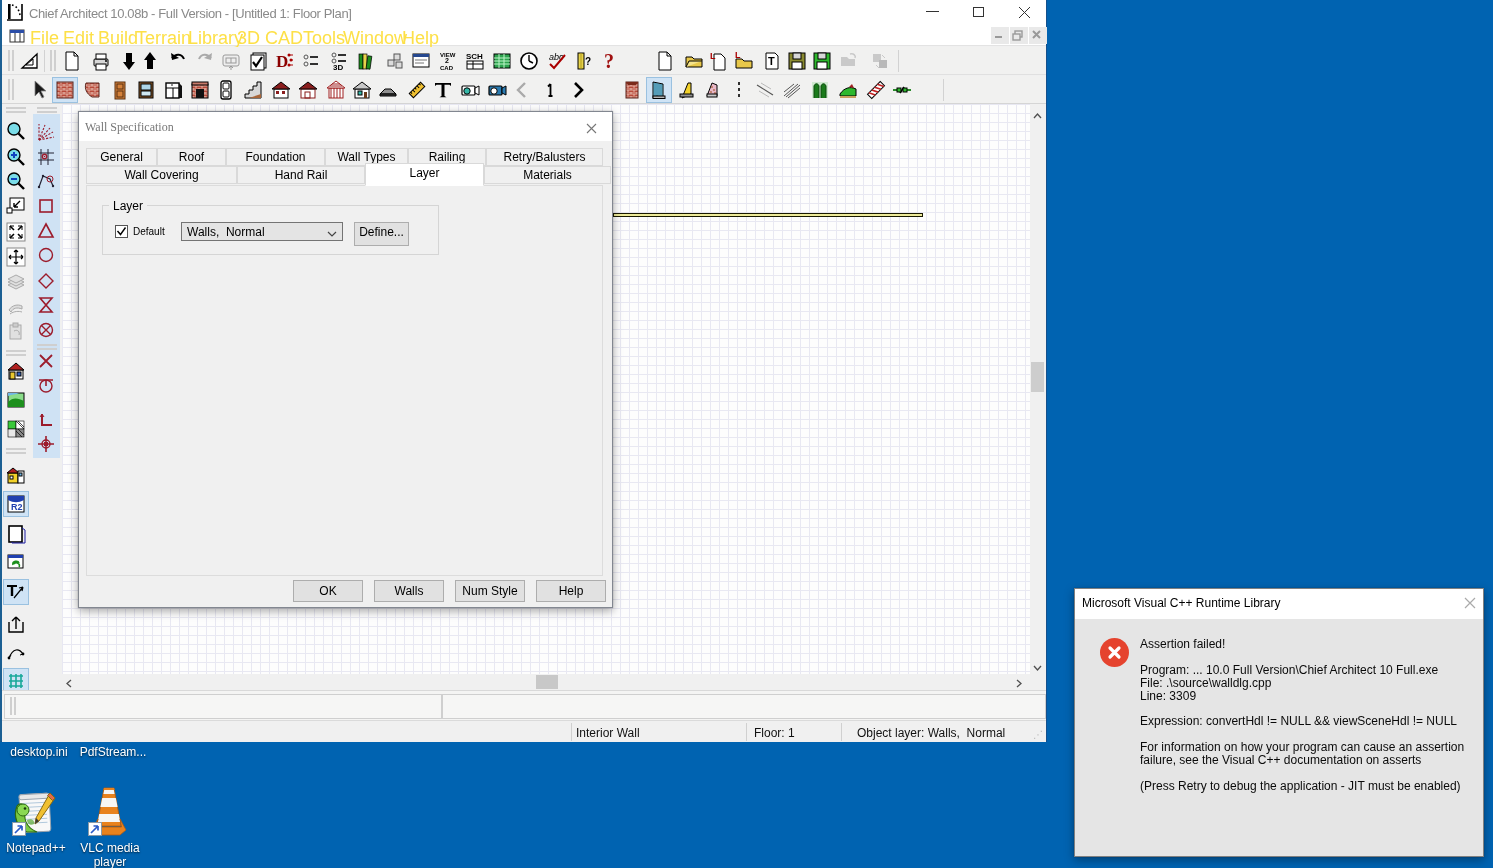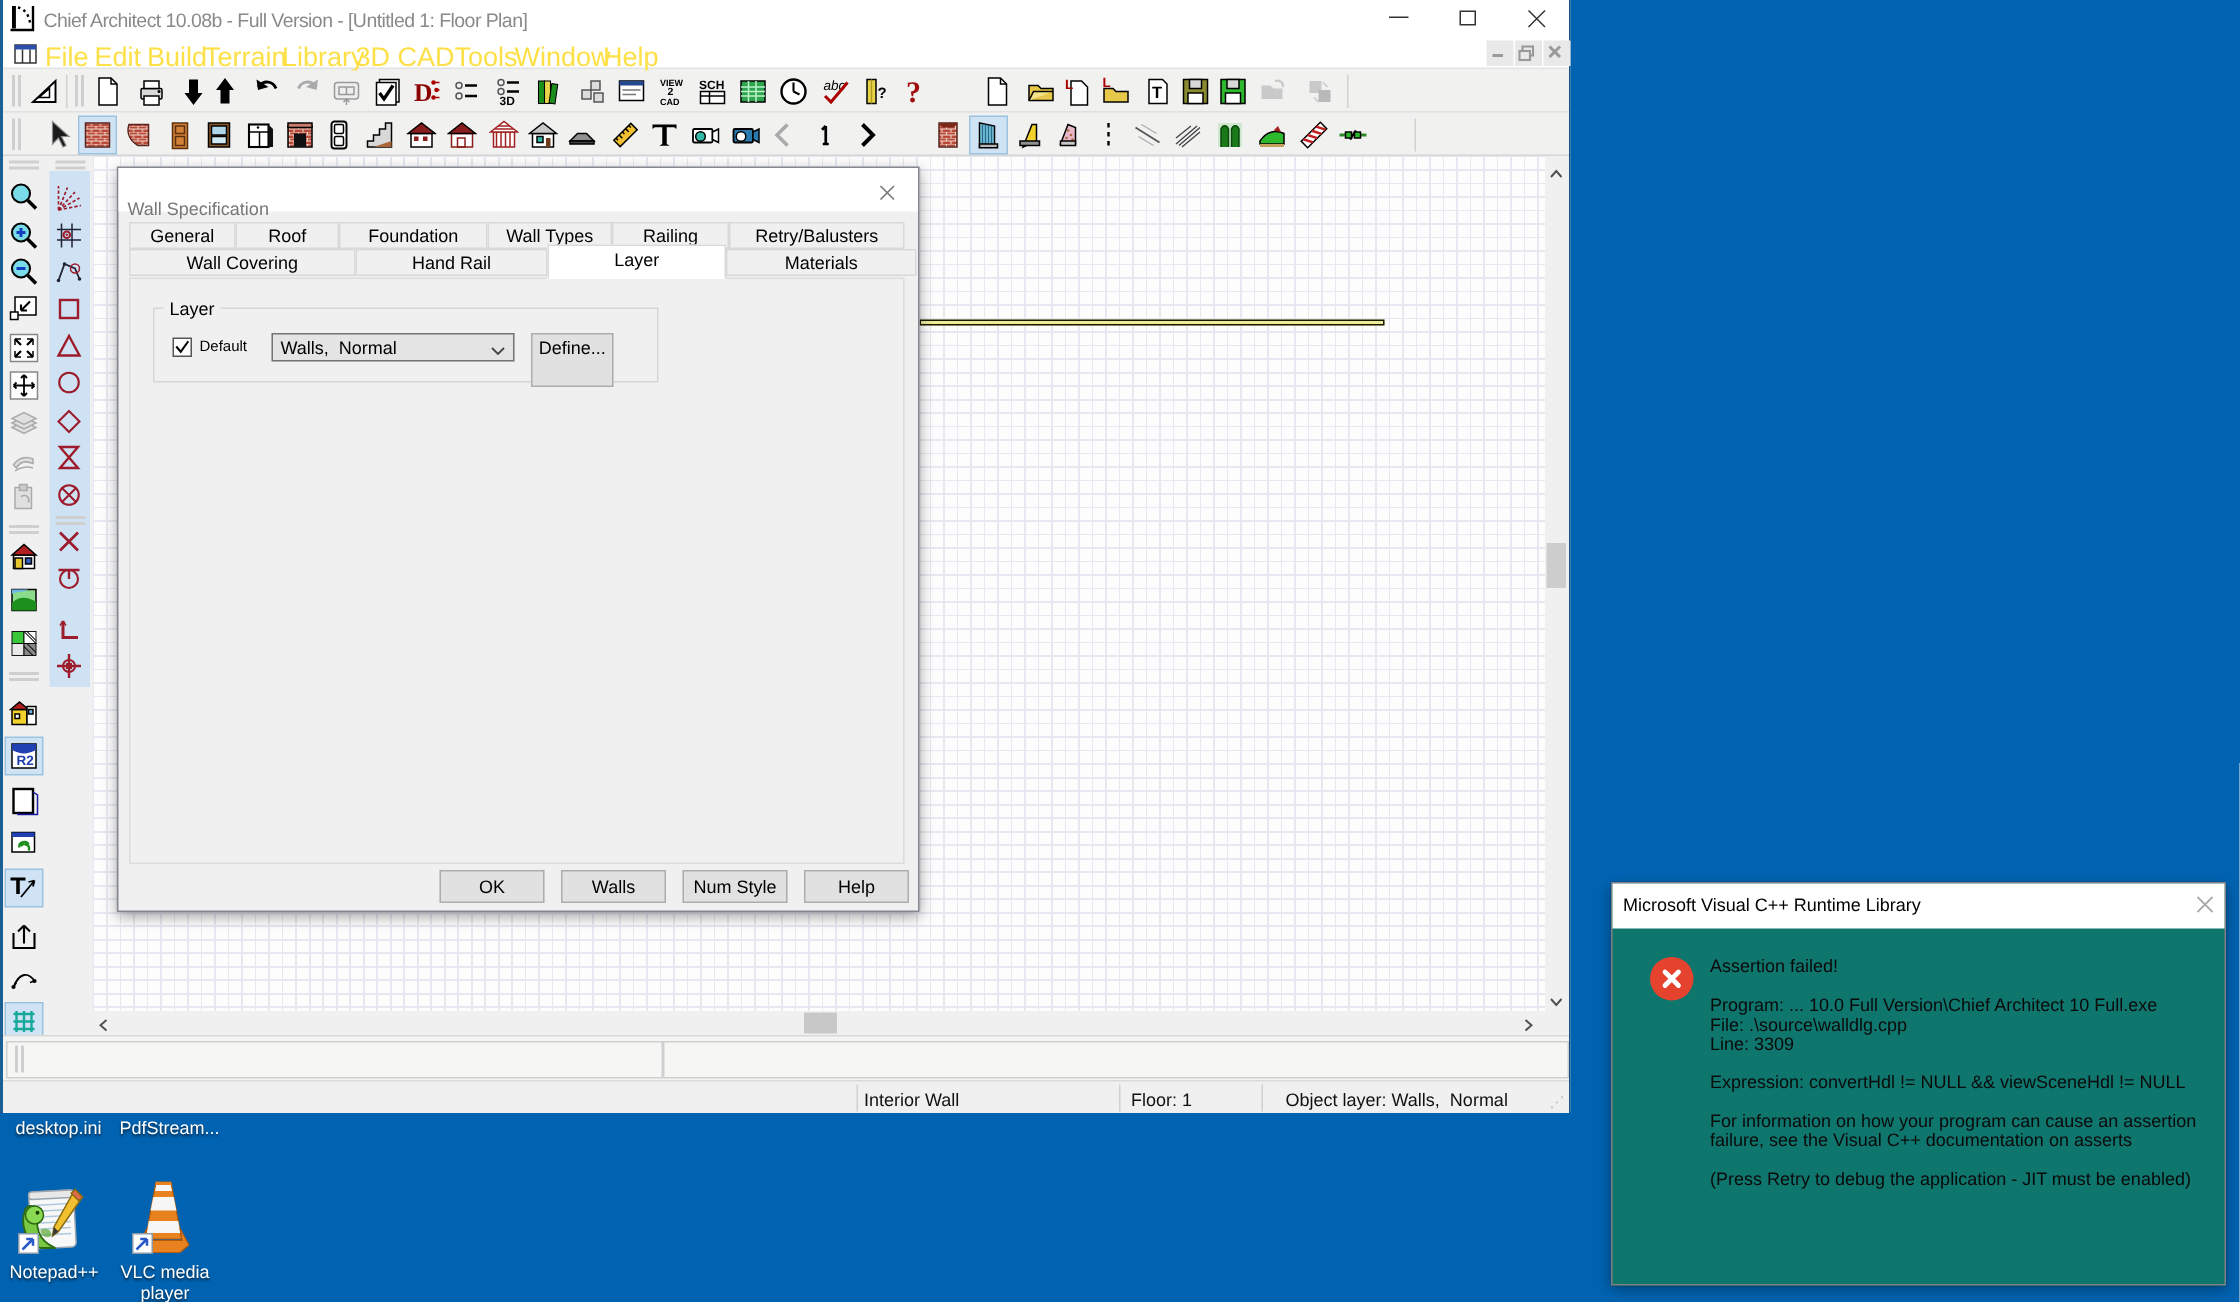--- a/index.html
+++ b/index.html
@@ -28,28 +28,28 @@
 .ssep{position:absolute;top:2px;height:18px;width:1px;background:#d0d0d0;}
 .wctl{position:absolute;color:#444;}
 .grip{position:absolute;width:2px;background:#cfcfcf;}
 .vgrip{position:absolute;height:2px;background:#cfcfcf;}
 .tsep{position:absolute;top:3px;height:22px;width:1px;background:#d2d2d2;}
 .ico{position:absolute;width:24px;height:24px;display:flex;align-items:center;justify-content:center;}
 .sel{background:#cfe3f5;outline:1px solid #9ac1e0;}
 .dlg-shadow{box-shadow:0 3px 9px rgba(0,0,0,0.35),0 0 1px rgba(0,0,0,0.3);}
 #dlg{position:absolute;left:78px;top:111px;width:535px;height:497px;background:#f0f0f0;border:1px solid #828790;}
 #dlgtitle{position:absolute;left:0;top:0;width:100%;height:29px;background:#ffffff;}
-#dlgtitle span{position:absolute;left:6px;top:20px;color:#777;font-size:12px;}
+#dlgtitle span{position:absolute;left:6px;top:8px;color:#777;font-size:12px;font-family:Liberation Serif, serif;}
 .tab{position:absolute;background:#f0f0f0;border:1px solid #d9d9d9;color:#000;font-size:12px;text-align:center;}
 .tabactive{background:#ffffff;border-bottom:1px solid #ffffff;z-index:3;}
 #tabpane{position:absolute;left:7px;top:73px;width:517px;height:391px;background:#f0f0f0;border:1px solid #dcdcdc;}
 #groupbox{position:absolute;left:15px;top:19px;width:337px;height:50px;border:1px solid #d5d5d5;}
 #grouplabel{position:absolute;left:6px;top:-7px;background:#f0f0f0;padding:0 4px;font-size:12px;color:#000;}
 .btn{position:absolute;background:#e1e1e1;border:1px solid #adadad;font-size:12px;color:#000;text-align:center;}
-#errdlg{position:absolute;left:1074px;top:588px;width:410px;height:269px;background:#0f766e;border:1px solid #808080;}
+#errdlg{position:absolute;left:1074px;top:588px;width:410px;height:269px;background:#e5e5e5;border:1px solid #808080;}
 #errtitle{position:absolute;left:0;top:0;width:100%;height:30px;background:#fff;}
 #errtitle span{position:absolute;left:7px;top:7px;font-size:12px;color:#000;}
 #errfoot{position:absolute;left:0;bottom:0;width:100%;height:43px;background:#f0f0f0;}
 .errbtn{position:absolute;top:10px;width:73px;height:21px;background:#e1e1e1;border:1px solid #adadad;font-size:12px;text-align:center;line-height:19px;}
 .errline{position:absolute;left:65px;color:#0a0a0a;font-size:12px;white-space:pre;}
 .dlabel{position:absolute;color:#fff;font-size:12px;text-align:center;text-shadow:0 1px 2px rgba(0,0,0,0.7);}
 </style></head><body>
 
 <div id="app"></div>
 <div id="titlebar"></div>
@@ -909,21 +909,21 @@
         <div class="abs" style="left:12px;top:19px;width:13px;height:13px;background:#fff;border:1px solid #555"><svg width="11" height="11" viewBox="0 0 11 11">
             <path d="M1.5 5 L4.5 8.5 L9.5 1.5" stroke="#000" stroke-width="1.4" fill="none"></path>
           </svg></div>
         <div class="abs" style="left:30px;top:20px;font-size:10px">Default</div>
         <div class="abs" style="left:78px;top:16px;width:162px;height:19px;background:#e4e4e4;border:1px solid #747474">
           <div class="abs" style="left:5px;top:2px;font-size:12px;white-space:pre">Walls,  Normal</div>
           <div class="abs" style="right:5px;top:5px"><svg width="10" height="8" viewBox="0 0 10 8">
               <path d="M1 1 L5 5 L9 1" stroke="#444" stroke-width="1.2" fill="none"></path>
             </svg></div>
         </div>
-        <div class="btn" style="left:251px;top:16px;width:55px;height:36px;line-height:18px">Define...</div>
+        <div class="btn" style="left:251px;top:16px;width:55px;height:24px;line-height:18px">Define...</div>
       </div>
 </div>
 <div class="btn" style="left:214px;top:468px;width:70px;height:22px;line-height:20px">OK</div>
 <div class="btn" style="left:295px;top:468px;width:70px;height:22px;line-height:20px">Walls</div>
 <div class="btn" style="left:376px;top:468px;width:70px;height:22px;line-height:20px">Num Style</div>
 <div class="btn" style="left:457px;top:468px;width:70px;height:22px;line-height:20px">Help</div>
 </div>
 <div id="errdlg" class="dlg-shadow">
 <div id="errtitle">
       <span>Microsoft Visual C++ Runtime Library</span>

